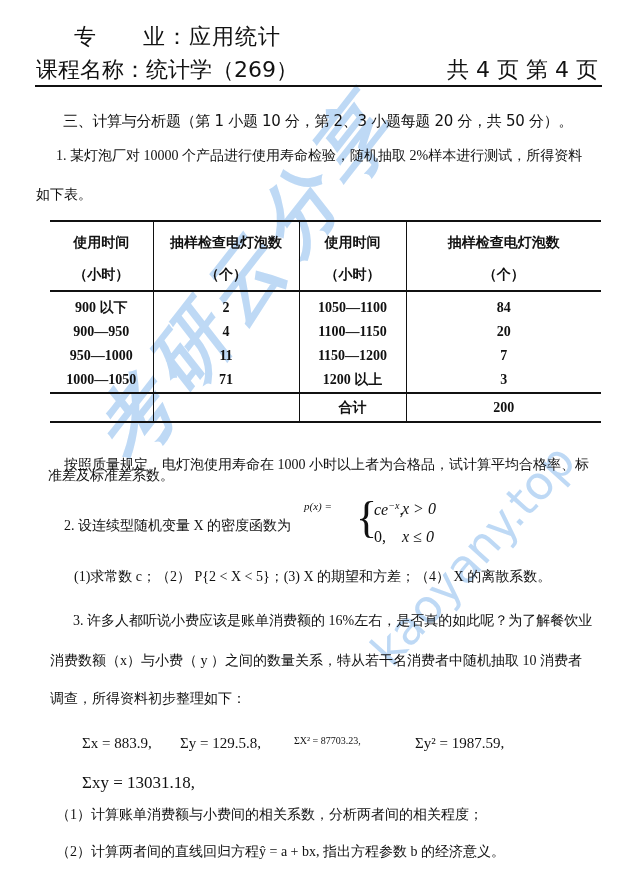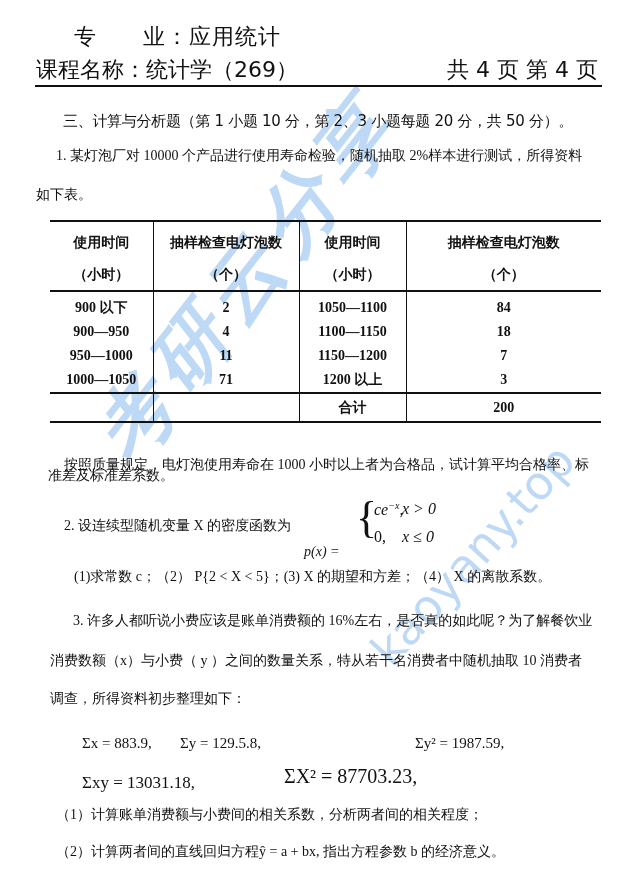--- a/index.html
+++ b/index.html
@@ -68,21 +68,21 @@
   <tr class="b first">
     <td>900 以下</td>
     <td class="v">2</td>
     <td class="v">1050—1100</td>
     <td class="v">84</td>
   </tr>
   <tr class="b">
     <td>900—950</td>
     <td class="v">4</td>
     <td class="v">1100—1150</td>
-    <td class="v">18</td>
+    <td class="v">20</td>
   </tr>
   <tr class="b">
     <td>950—1000</td>
     <td class="v">11</td>
     <td class="v">1150—1200</td>
     <td class="v">7</td>
   </tr>
   <tr class="b">
     <td>1000—1050</td>
     <td class="v">71</td>
@@ -95,34 +95,34 @@
     <td class="v">合计</td>
     <td class="v">200</td>
   </tr>
 </tbody>
   </table>
 
 <div class="abs para" style="left:64px; top:429px;margin-top:27px;">按照质量规定，电灯泡使用寿命在 1000 小时以上者为合格品，试计算平均合格率、标</div>
 <div class="abs para" style="left:40px; top:467px;margin-left:8px;">准差及标准差系数。</div>
 
 <div class="abs para" style="left:64px; top:517px;">2. 设连续型随机变量 X 的密度函数为</div>
-<div class="abs math" style="left:304px; top:544px; font-size:14px;">p(x) =</div>
+<div class="abs math" style="left:304px; top:500px; font-size:11px;">p(x) =</div>
 <div class="abs brace" style="left:356px; top:496px;">{</div>
 <div class="abs" style="left:374px; top:500px; font-size:16px; font-family:'Liberation Serif',serif;">
   <span class="math">ce</span><sup style="font-size:10px;" class="math">−x</sup><span>,</span>
 </div>
 <div class="abs math" style="left:402px; top:500px; font-size:16px;">x &gt; 0</div>
 <div class="abs" style="left:374px; top:528px; font-size:16px; font-family:'Liberation Serif',serif;">0,</div>
 <div class="abs math" style="left:402px; top:528px; font-size:16px;">x ≤ 0</div>
 <div class="abs para" style="left:74px; top:568px;">(1)求常数 c；（2） P{2 &lt; X &lt; 5}；(3)  X 的期望和方差；（4） X 的离散系数。</div>
 
 <div class="abs para" style="left:64px; top:612px;margin-left:9px;">3. 许多人都听说小费应该是账单消费额的 16%左右，是否真的如此呢？为了解餐饮业</div>
 <div class="abs para" style="left:50px; top:652px;">消费数额（x）与小费（ y ）之间的数量关系，特从若干名消费者中随机抽取 10 消费者</div>
 <div class="abs para" style="left:50px; top:690px;">调查，所得资料初步整理如下：</div>
 
 <div class="abs para" style="left:82px; top:735px; font-size:15px;">Σx = 883.9,</div>
 <div class="abs para" style="left:180px; top:735px; font-size:15px;">Σy = 129.5.8,</div>
-<div class="abs para" style="left:284px; top:735px; font-size:20px;margin-top:30px;">ΣX² = 87703.23,</div>
+<div class="abs para" style="left:294px; top:735px; font-size:10px;">ΣX² = 87703.23,</div>
 <div class="abs para" style="left:415px; top:735px; font-size:15px;">Σy² = 1987.59,</div>
 <div class="abs para" style="left:82px; top:773px; font-size:17px;">Σxy = 13031.18,</div>
 
 <div class="abs para" style="left:56px; top:806px;">（1）计算账单消费额与小费间的相关系数，分析两者间的相关程度；</div>
 <div class="abs para" style="left:56px; top:843px;">（2）计算两者间的直线回归方程ŷ = a + bx, 指出方程参数 b 的经济意义。</div>
 
 </body></html>

